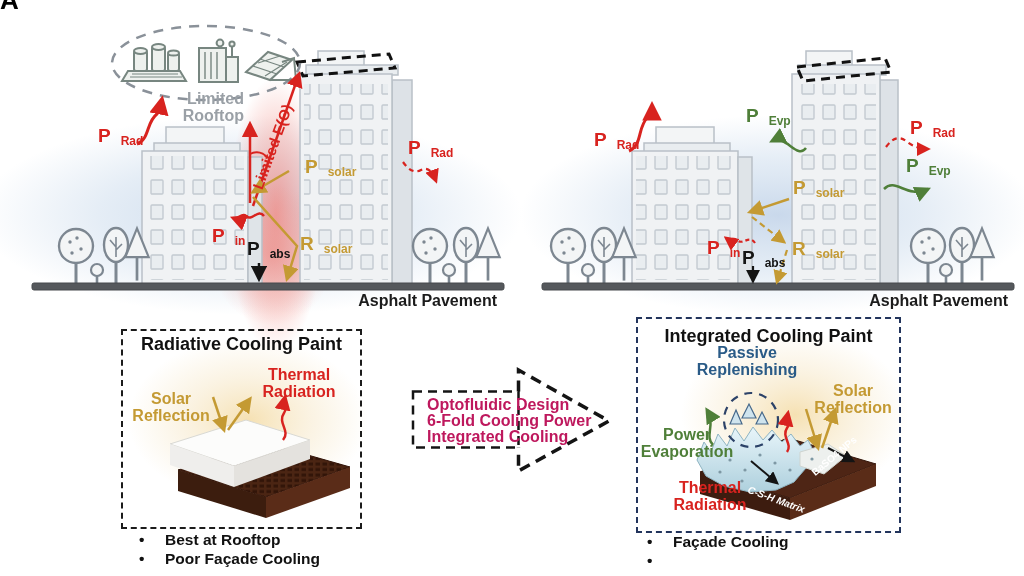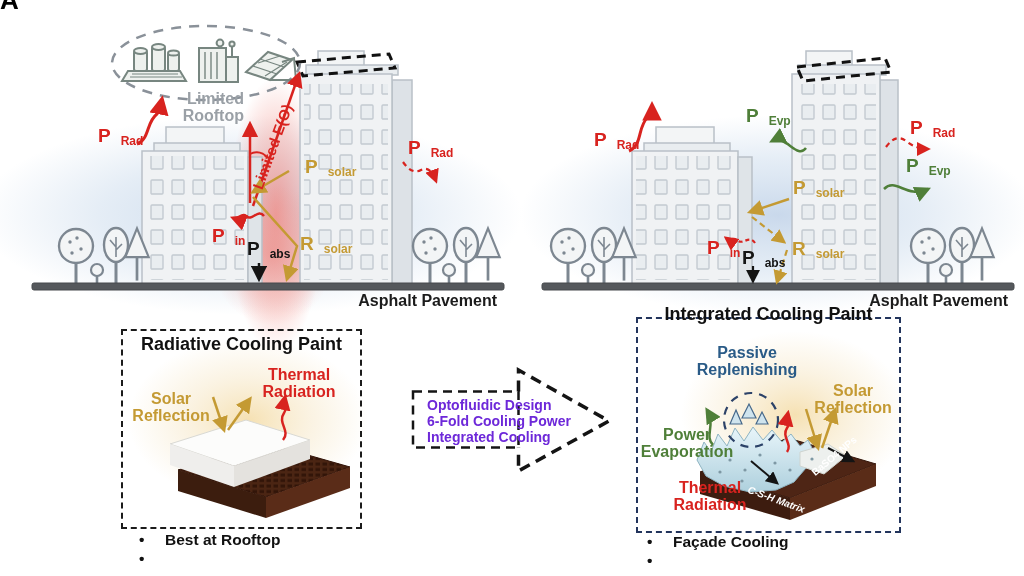--- a/index.html
+++ b/index.html
@@ -15,21 +15,21 @@
   .sblue{color:#2a5b87}.gray{color:#9aa0a6}.blk{color:#141414}
   .two{white-space:normal;text-align:center;font-weight:bold;font-size:16px;line-height:17px}
   .panelA{position:absolute;left:0;top:-15px;z-index:4;font-size:26px;font-weight:bold;color:#000}
   .rooftop-label{position:absolute;z-index:3;width:96px;text-align:right;font-weight:bold;font-size:16px;line-height:17px}
   .rot{position:absolute;z-index:3;font-weight:bold;font-size:15px;white-space:nowrap}
   .ground-label{position:absolute;z-index:3;width:152px;text-align:right;font-weight:bold;font-size:16px;color:#1c1c1c}
   .dbox{position:absolute;z-index:2;border:2.5px dashed #1b1b1b;background:transparent}
   .dbox.navyb{border-color:#22345c}
   .boxtitle{position:absolute;z-index:3;text-align:center;font-weight:bold;font-size:18px;color:#111}
   .arrowtext{position:absolute;z-index:3}
-  .arrowtext div{font-size:14px;font-weight:bold;line-height:16px;white-space:nowrap;color:#6d28d9}
+  .arrowtext div{font-size:16px;font-weight:bold;line-height:16px;white-space:nowrap;color:#be185d}
   .brow{position:absolute;z-index:3}
   .bitem{display:flex;font-weight:bold;font-size:15.5px;line-height:18.5px;color:#111}
   .bitem .dot{width:26px;padding-left:3px}
   .slab-label{position:absolute;z-index:3;color:#fff;font-weight:bold;font-size:10px;white-space:nowrap}
   .ital{font-style:italic}
 </style>
 </head>
 <body>
 
 <svg id="art" width="1024" height="576" viewBox="0 0 1024 576">
@@ -305,31 +305,32 @@
 <div class="boxtitle" style="left:121px;top:334px;width:241px">Radiative Cooling Paint</div>
 <div class="txt two gold" style="left:130px;top:390px;width:82px">Solar Reflection</div>
 <div class="txt two red" style="left:252px;top:366px;width:94px">Thermal Radiation</div>
 <div class="brow" style="left:136px;top:531px">
   <div class="bitem">
       <span class="dot">•</span>
       <span>Best at Rooftop</span>
     </div>
   <div class="bitem">
       <span class="dot">•</span>
+      <span>Poor Façade Cooling</span>
     </div>
 </div>
 
 <div class="arrowtext" style="left:427px;top:397px">
   <div>Optofluidic Design</div>
   <div>6-Fold Cooling Power</div>
   <div>Integrated Cooling</div>
 </div>
 
 <div class="dbox navyb" style="left:636px;top:317px;width:261px;height:212px"></div>
-<div class="boxtitle" style="left:636px;top:304px;width:265px">Integrated Cooling Paint</div>
+<div class="boxtitle" style="left:636px;top:326px;width:265px">Integrated Cooling Paint</div>
 <div class="txt two sblue" style="left:693px;top:344px;width:108px">Passive Replenishing</div>
 <div class="txt two gold" style="left:810px;top:382px;width:86px">Solar Reflection</div>
 <div class="txt two green" style="left:637px;top:426px;width:100px">Power Evaporation</div>
 <div class="txt two red" style="left:662px;top:479px;width:96px">Thermal Radiation</div>
 <span class="slab-label ital" style="left:750px;top:484px;transform:rotate(20deg);transform-origin:0 0">C-S-H Matrix</span>
 <span class="slab-label" style="left:813px;top:468px;transform:rotate(-40deg);transform-origin:0 50%">BaSO4 NPs</span>
 <div class="brow" style="left:644px;top:533px">
   <div class="bitem">
       <span class="dot">•</span>
       <span>Façade Cooling</span>

